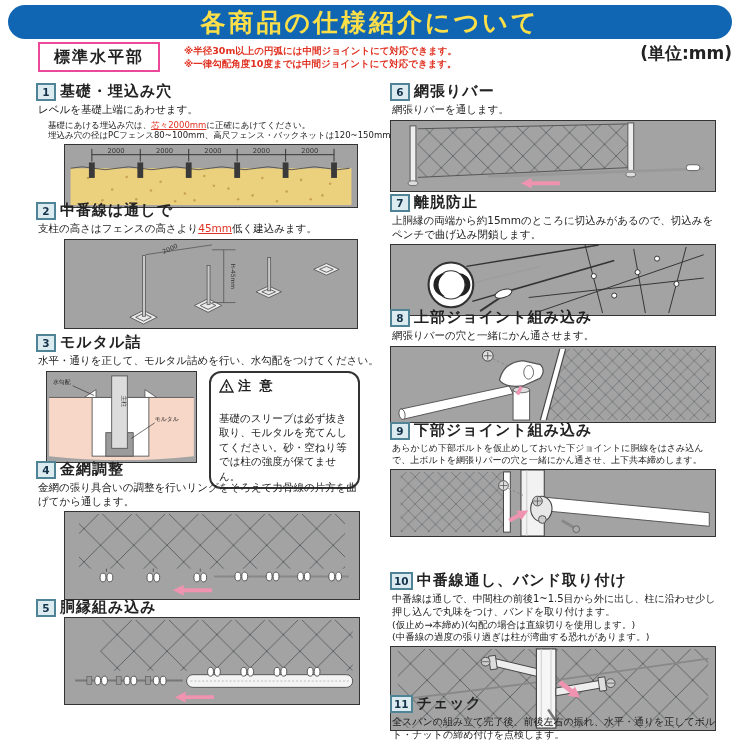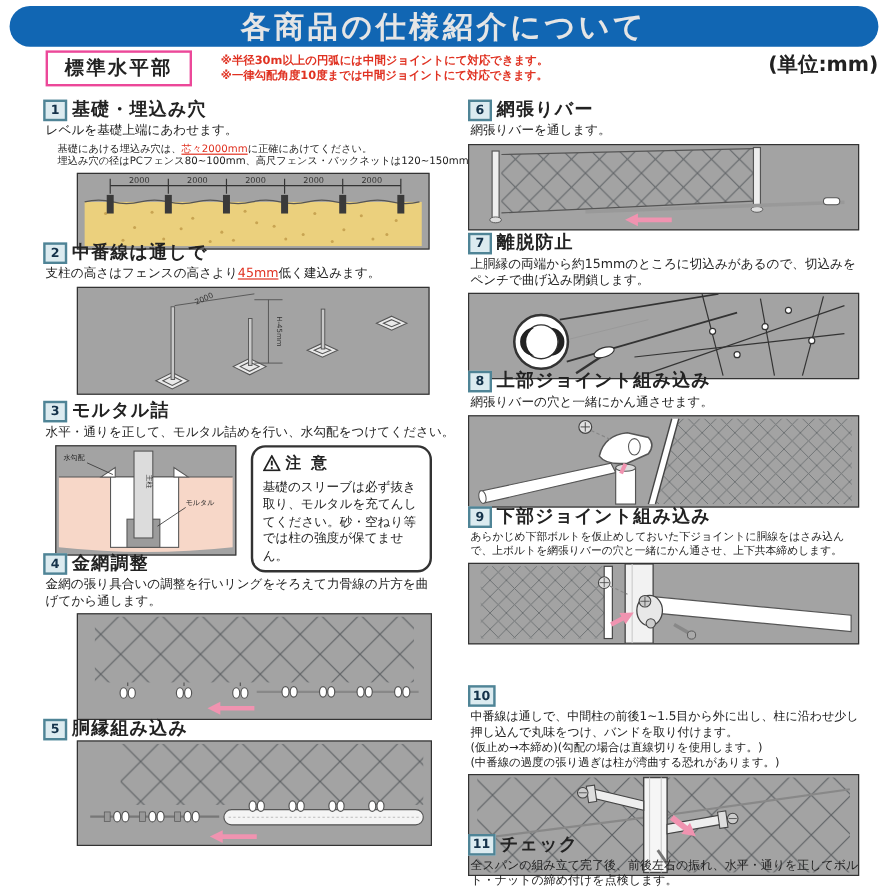--- a/index.html
+++ b/index.html
@@ -1,38 +1,38 @@
 <!DOCTYPE html>
 <html><head>
 <meta charset="utf-8">
 <style>
   html,body{margin:0;padding:0;background:#fff;}
   #page{position:relative;width:740px;height:740px;background:#fff;overflow:hidden;
         font-family:"DejaVu Sans",sans-serif;color:#222;}
   .banner{position:absolute;left:8px;top:5px;width:724px;height:34px;background:#1166b3;
           border-radius:17px;display:flex;align-items:center;justify-content:center;}
-  .banner-title{color:#e5e5e5;font-weight:bold;font-size:25px;letter-spacing:3px;}
+  .banner-title{color:#fde047;font-weight:bold;font-size:25px;letter-spacing:3px;}
   .hdr-label{position:absolute;left:38px;top:42px;width:118px;height:26px;border:2px solid #ec4899;
              display:flex;align-items:center;justify-content:center;font-size:16px;font-weight:bold;letter-spacing:2px;}
   .hdr-notes{position:absolute;left:184px;top:45px;font-size:9.5px;line-height:12.5px;color:#e03222;font-weight:bold;}
   .hdr-unit{position:absolute;right:8px;top:42px;font-size:17px;font-weight:bold;}
   .section{position:absolute;}
   .sec-head{display:flex;align-items:center;gap:4px;}
   .badge{display:inline-flex;align-items:center;justify-content:center;min-width:12px;height:14px;padding:0 2px;
          border:2px solid #4f8496;background:#dcebf0;color:#14324a;font-size:10.5px;font-weight:bold;}
   .sec-title{font-size:15px;font-weight:bold;letter-spacing:1px;}
   .sec-desc{font-size:10.5px;line-height:13.5px;margin:2px 0 3px 2px;}
   .red{color:#e03222;text-decoration:underline;}
   .sec-note{font-size:8.5px;line-height:10.5px;margin:1px 0 3px 12px;}
   .diagram{border:1.2px solid #333;background:#a3a3a3;box-sizing:border-box;}
   .diagram svg{display:block;width:100%;height:100%;}
   .row{display:flex;gap:12px;margin-left:10px;}
   .warnbox{border:2px solid #333;border-radius:12px;padding:4px 8px;box-sizing:border-box;width:152px;}
   .warn-head{display:flex;align-items:center;gap:4px;font-size:13px;font-weight:bold;letter-spacing:2px;}
-  .warn-body{font-size:10.5px;line-height:14.5px;margin-top:4px;}
+  .warn-body{font-size:10.5px;line-height:14.5px;margin-top:16px;}
   .nowrap{white-space:nowrap;}
 </style>
 </head>
 <body>
 
 <svg width="0" height="0" style="position:absolute" aria-hidden="true">
   <defs>
     <pattern id="meshS" width="14" height="14" patternUnits="userSpaceOnUse">
       <path d="M0,0 L14,14 M14,0 L0,14" stroke="#6b6f72" stroke-width="0.8" fill="none"></path>
     </pattern>
@@ -414,20 +414,21 @@
         <g transform="translate(118,52) rotate(-28)">
           <polygon points="22,0 11,-5.5 11,-2 0,-2 0,2 11,2 11,5.5" fill="#f093b0"></polygon>
         </g>
       </svg>
     </div>
   </div>
 
   <div class="section" style="left:390px;top:571px;width:330px">
     <div class="sec-head">
       <span class="badge">10</span>
+      <span class="sec-title">中番線通し、バンド取り付け</span>
     </div>
     <div class="sec-desc" style="font-size:10px;line-height:13px;margin-bottom:1px">中番線は通しで、中間柱の前後1~1.5目から外に出し、柱に沿わせ少し押し込んで丸味をつけ、バンドを取り付けます。</div>
     <div class="sec-note nowrap" style="font-size:9.5px;line-height:12px;margin-left:2px">
       <span>(仮止め→本締め)(勾配の場合は直線切りを使用します。)</span><br>
       <span>(中番線の過度の張り過ぎは柱が湾曲する恐れがあります。)</span>
     </div>
     <div class="diagram" style="width:326px;height:85px">
       <svg viewBox="0 0 326 85">
         <rect x="4" y="2" width="318" height="81" fill="url(#meshL)"></rect>
         <polyline points="6,54 148,36 166,34 322,12" fill="none" stroke="#888" stroke-width="1.8"></polyline>

